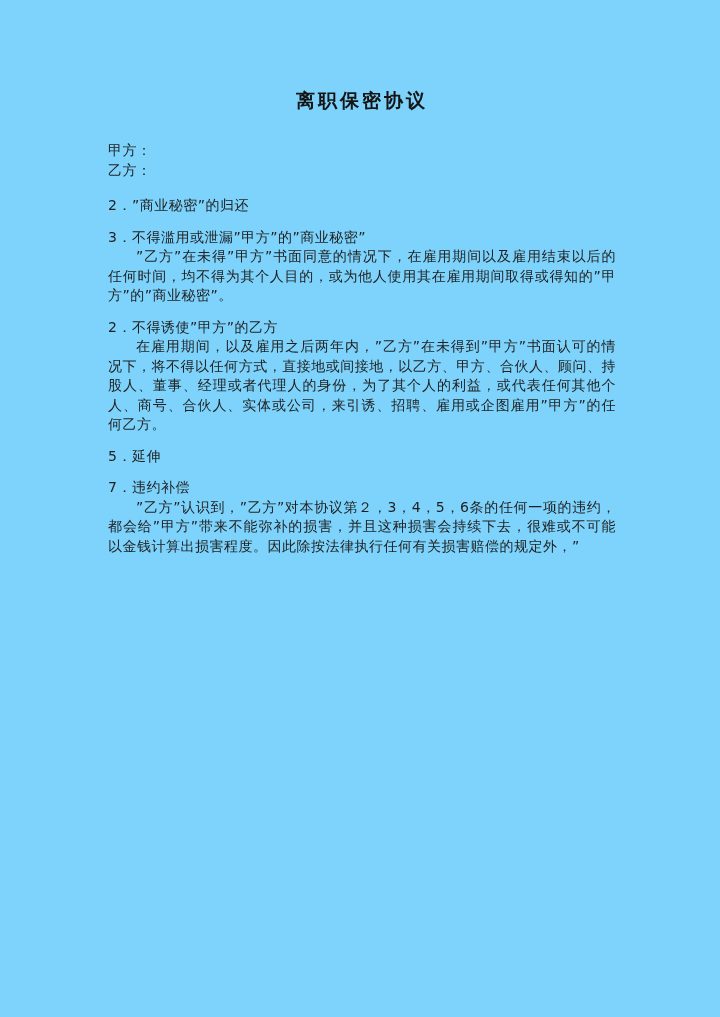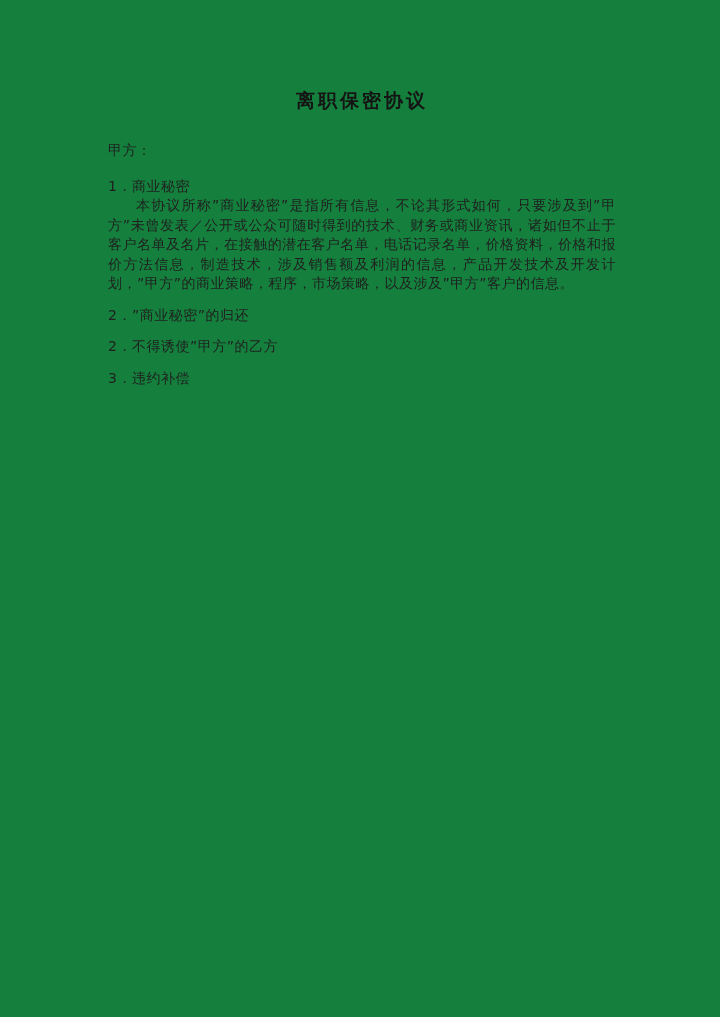--- a/index.html
+++ b/index.html
@@ -5,21 +5,21 @@
   html, body {
     margin: 0;
     padding: 0;
     background: #ffffff;
   }
   .page {
     position: relative;
     width: 720px;
     height: 1017px;
     margin: 0 auto;
-    background: #15803d;
+    background: #7dd3fc;
     box-sizing: border-box;
     padding: 88px 104px 40px 108px;
     font-family: "DejaVu Sans", sans-serif;
     color: #1f1f1f;
     overflow: hidden;
   }
   .doc-title {
     margin: 0 0 27px 0;
     font-size: 19px;
     font-weight: bold;
@@ -62,38 +62,40 @@
 </style>
 </head>
 <body>
 
 <div class="page">
 
   <h1 class="doc-title">离职保密协议</h1>
 
   <div class="intro-block">
     <p class="doc-line">甲方：</p>
+    <p class="doc-line">乙方：</p>
   </div>
 
-  <div class="section">
-    <p class="section-heading">1．商业秘密</p>
-    <p class="section-body">本协议所称”商业秘密”是指所有信息，不论其形式如何，只要涉及到”甲方”未曾发表／公开或公众可随时得到的技术、财务或商业资讯，诸如但不止于客户名单及名片，在接触的潜在客户名单，电话记录名单，价格资料，价格和报价方法信息，制造技术，涉及销售额及利润的信息，产品开发技术及开发计划，”甲方”的商业策略，程序，市场策略，以及涉及”甲方”客户的信息。</p>
-  </div>
 
   <div class="section">
     <p class="section-heading">2．”商业秘密”的归还</p>
   </div>
 
   <div class="section">
+    <p class="section-heading">3．不得滥用或泄漏”甲方”的”商业秘密”</p>
+    <p class="section-body">”乙方”在未得”甲方”书面同意的情况下，在雇用期间以及雇用结束以后的任何时间，均不得为其个人目的，或为他人使用其在雇用期间取得或得知的”甲方”的”商业秘密”。</p>
   </div>
 
   <div class="section">
     <p class="section-heading">2．不得诱使”甲方”的乙方</p>
+    <p class="section-body">在雇用期间，以及雇用之后两年内，”乙方”在未得到”甲方”书面认可的情况下，将不得以任何方式，直接地或间接地，以乙方、甲方、合伙人、顾问、持股人、董事、经理或者代理人的身份，为了其个人的利益，或代表任何其他个人、商号、合伙人、实体或公司，来引诱、招聘、雇用或企图雇用”甲方”的任何乙方。</p>
   </div>
 
   <div class="section">
+    <p class="section-heading">5．延伸</p>
   </div>
 
   <div class="section">
-    <p class="section-heading">3．违约补偿</p>
+    <p class="section-heading">7．违约补偿</p>
+    <p class="section-body">”乙方”认识到，”乙方”对本协议第２，3，4，5，6条的任何一项的违约，都会给”甲方”带来不能弥补的损害，并且这种损害会持续下去，很难或不可能以金钱计算出损害程度。因此除按法律执行任何有关损害赔偿的规定外，”</p>
   </div>
 
 </div>
 
 </body></html>

